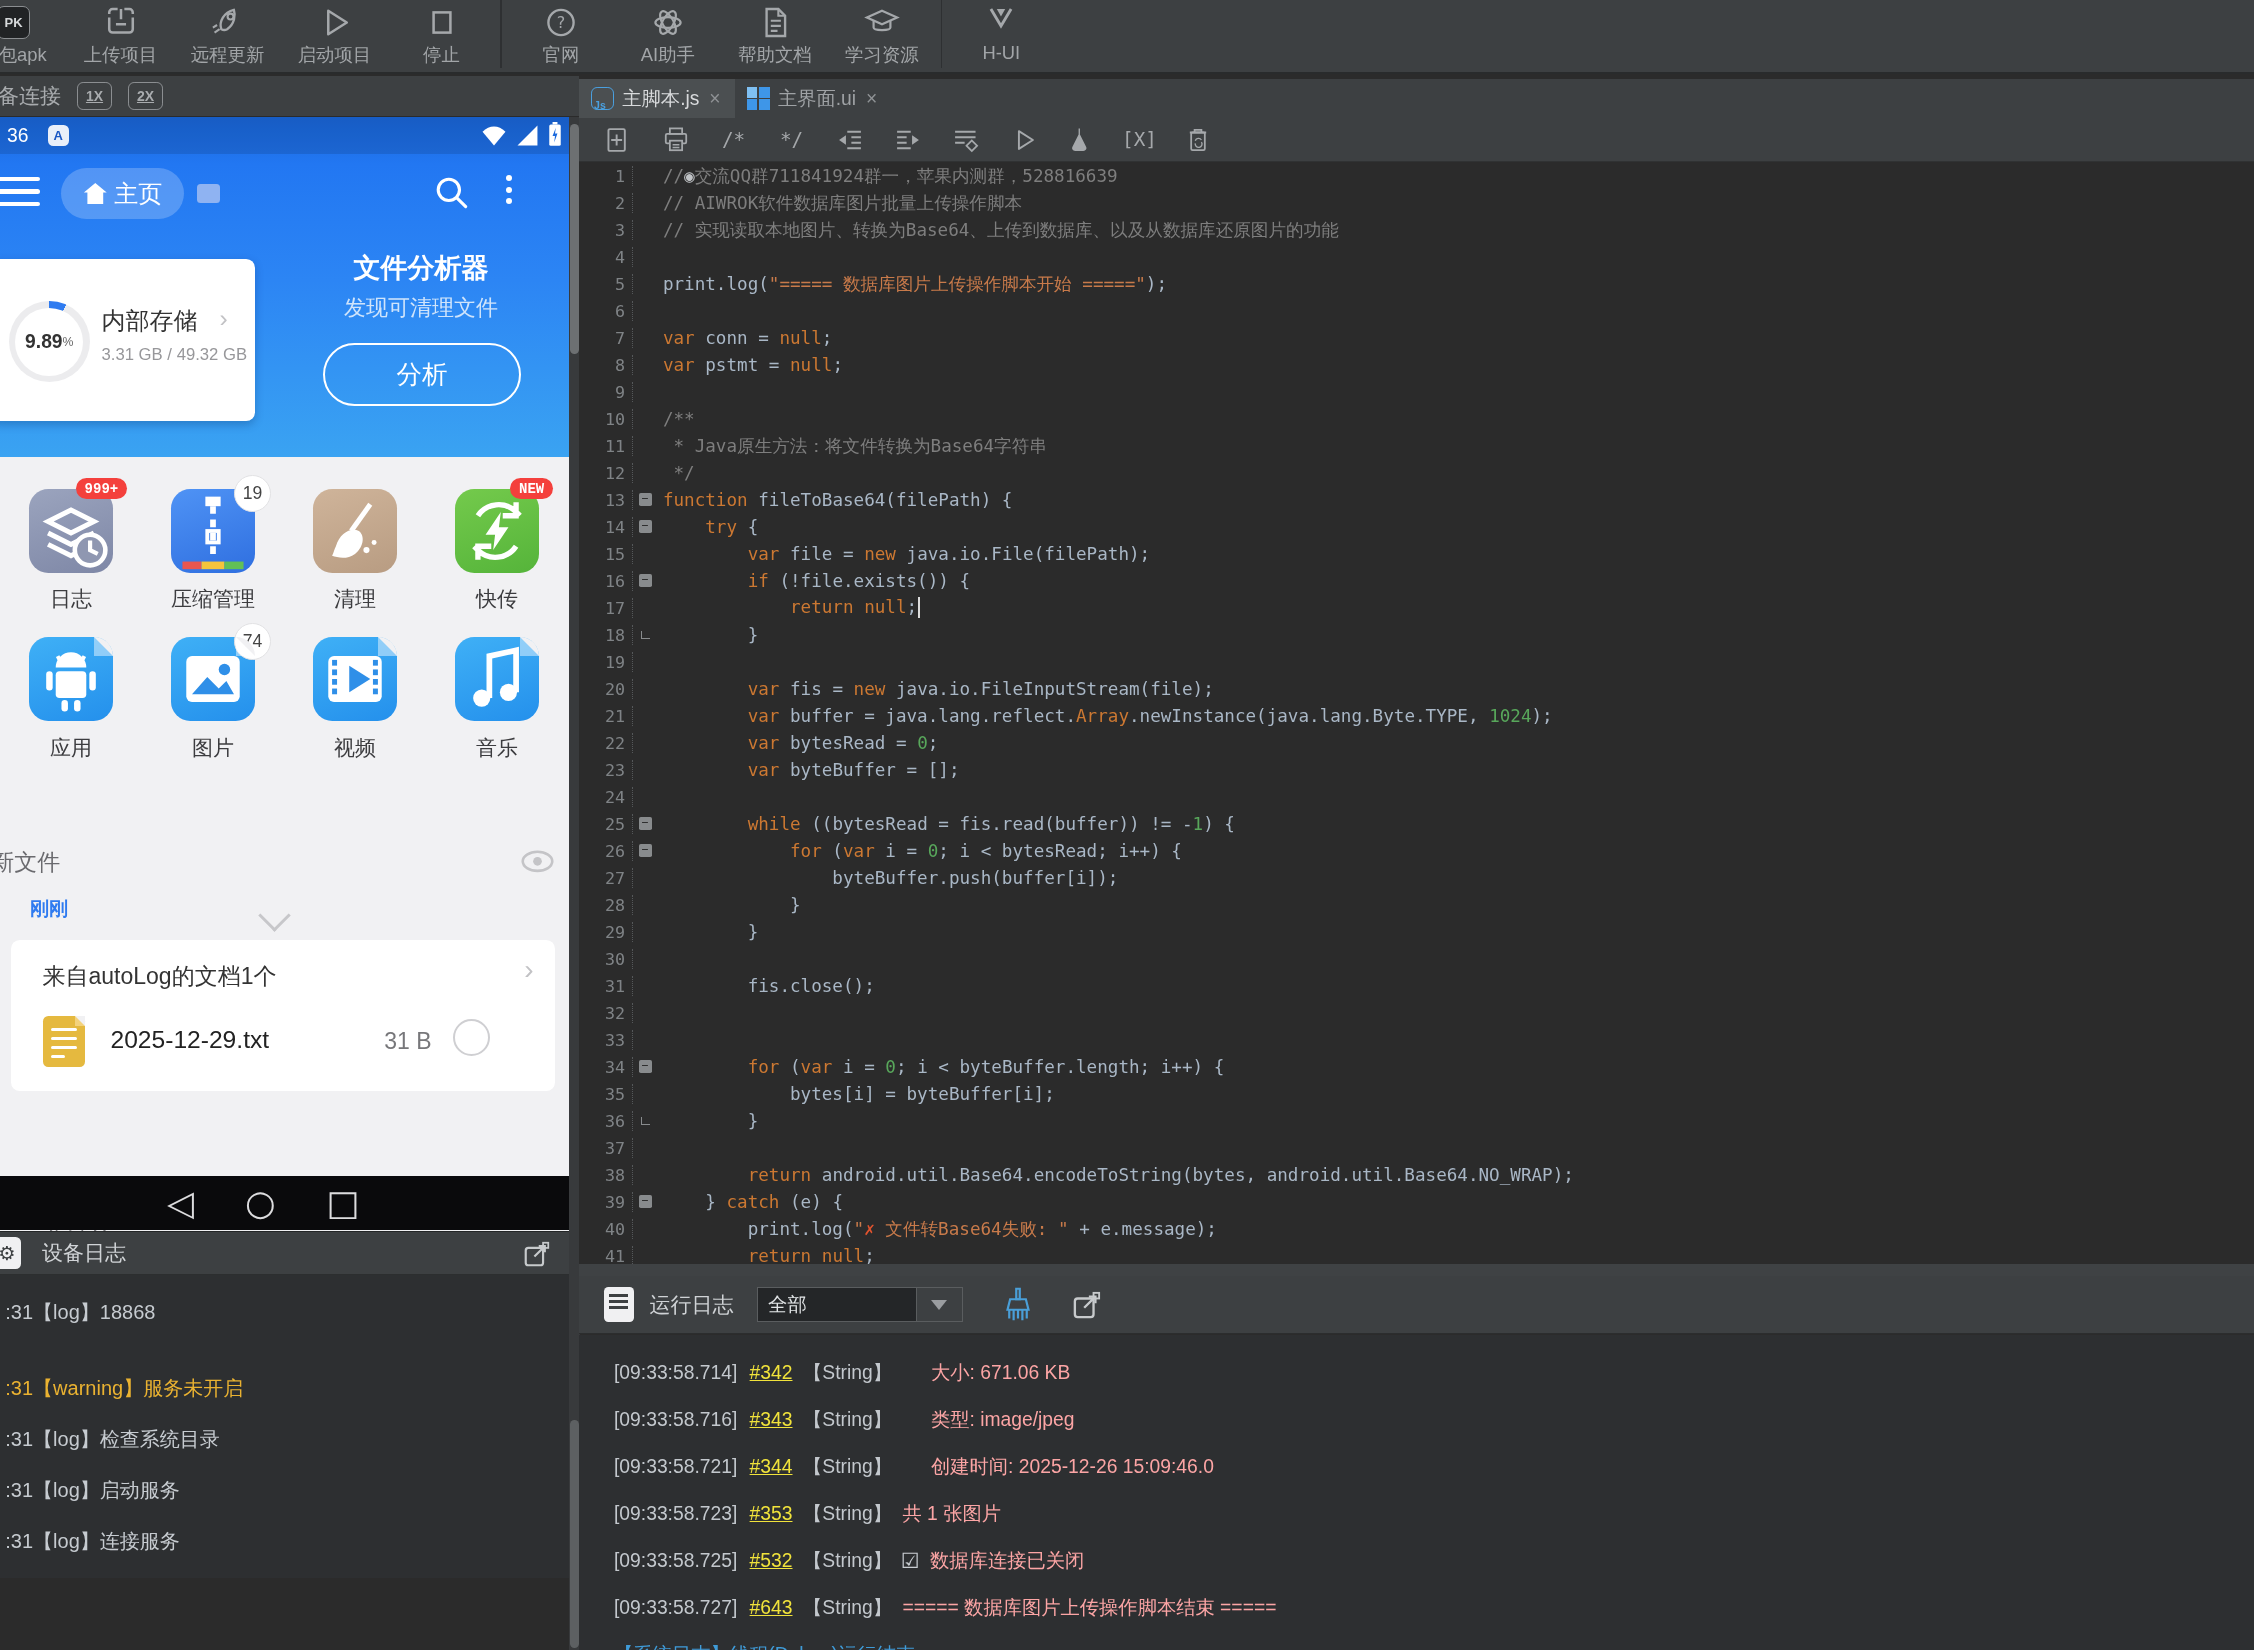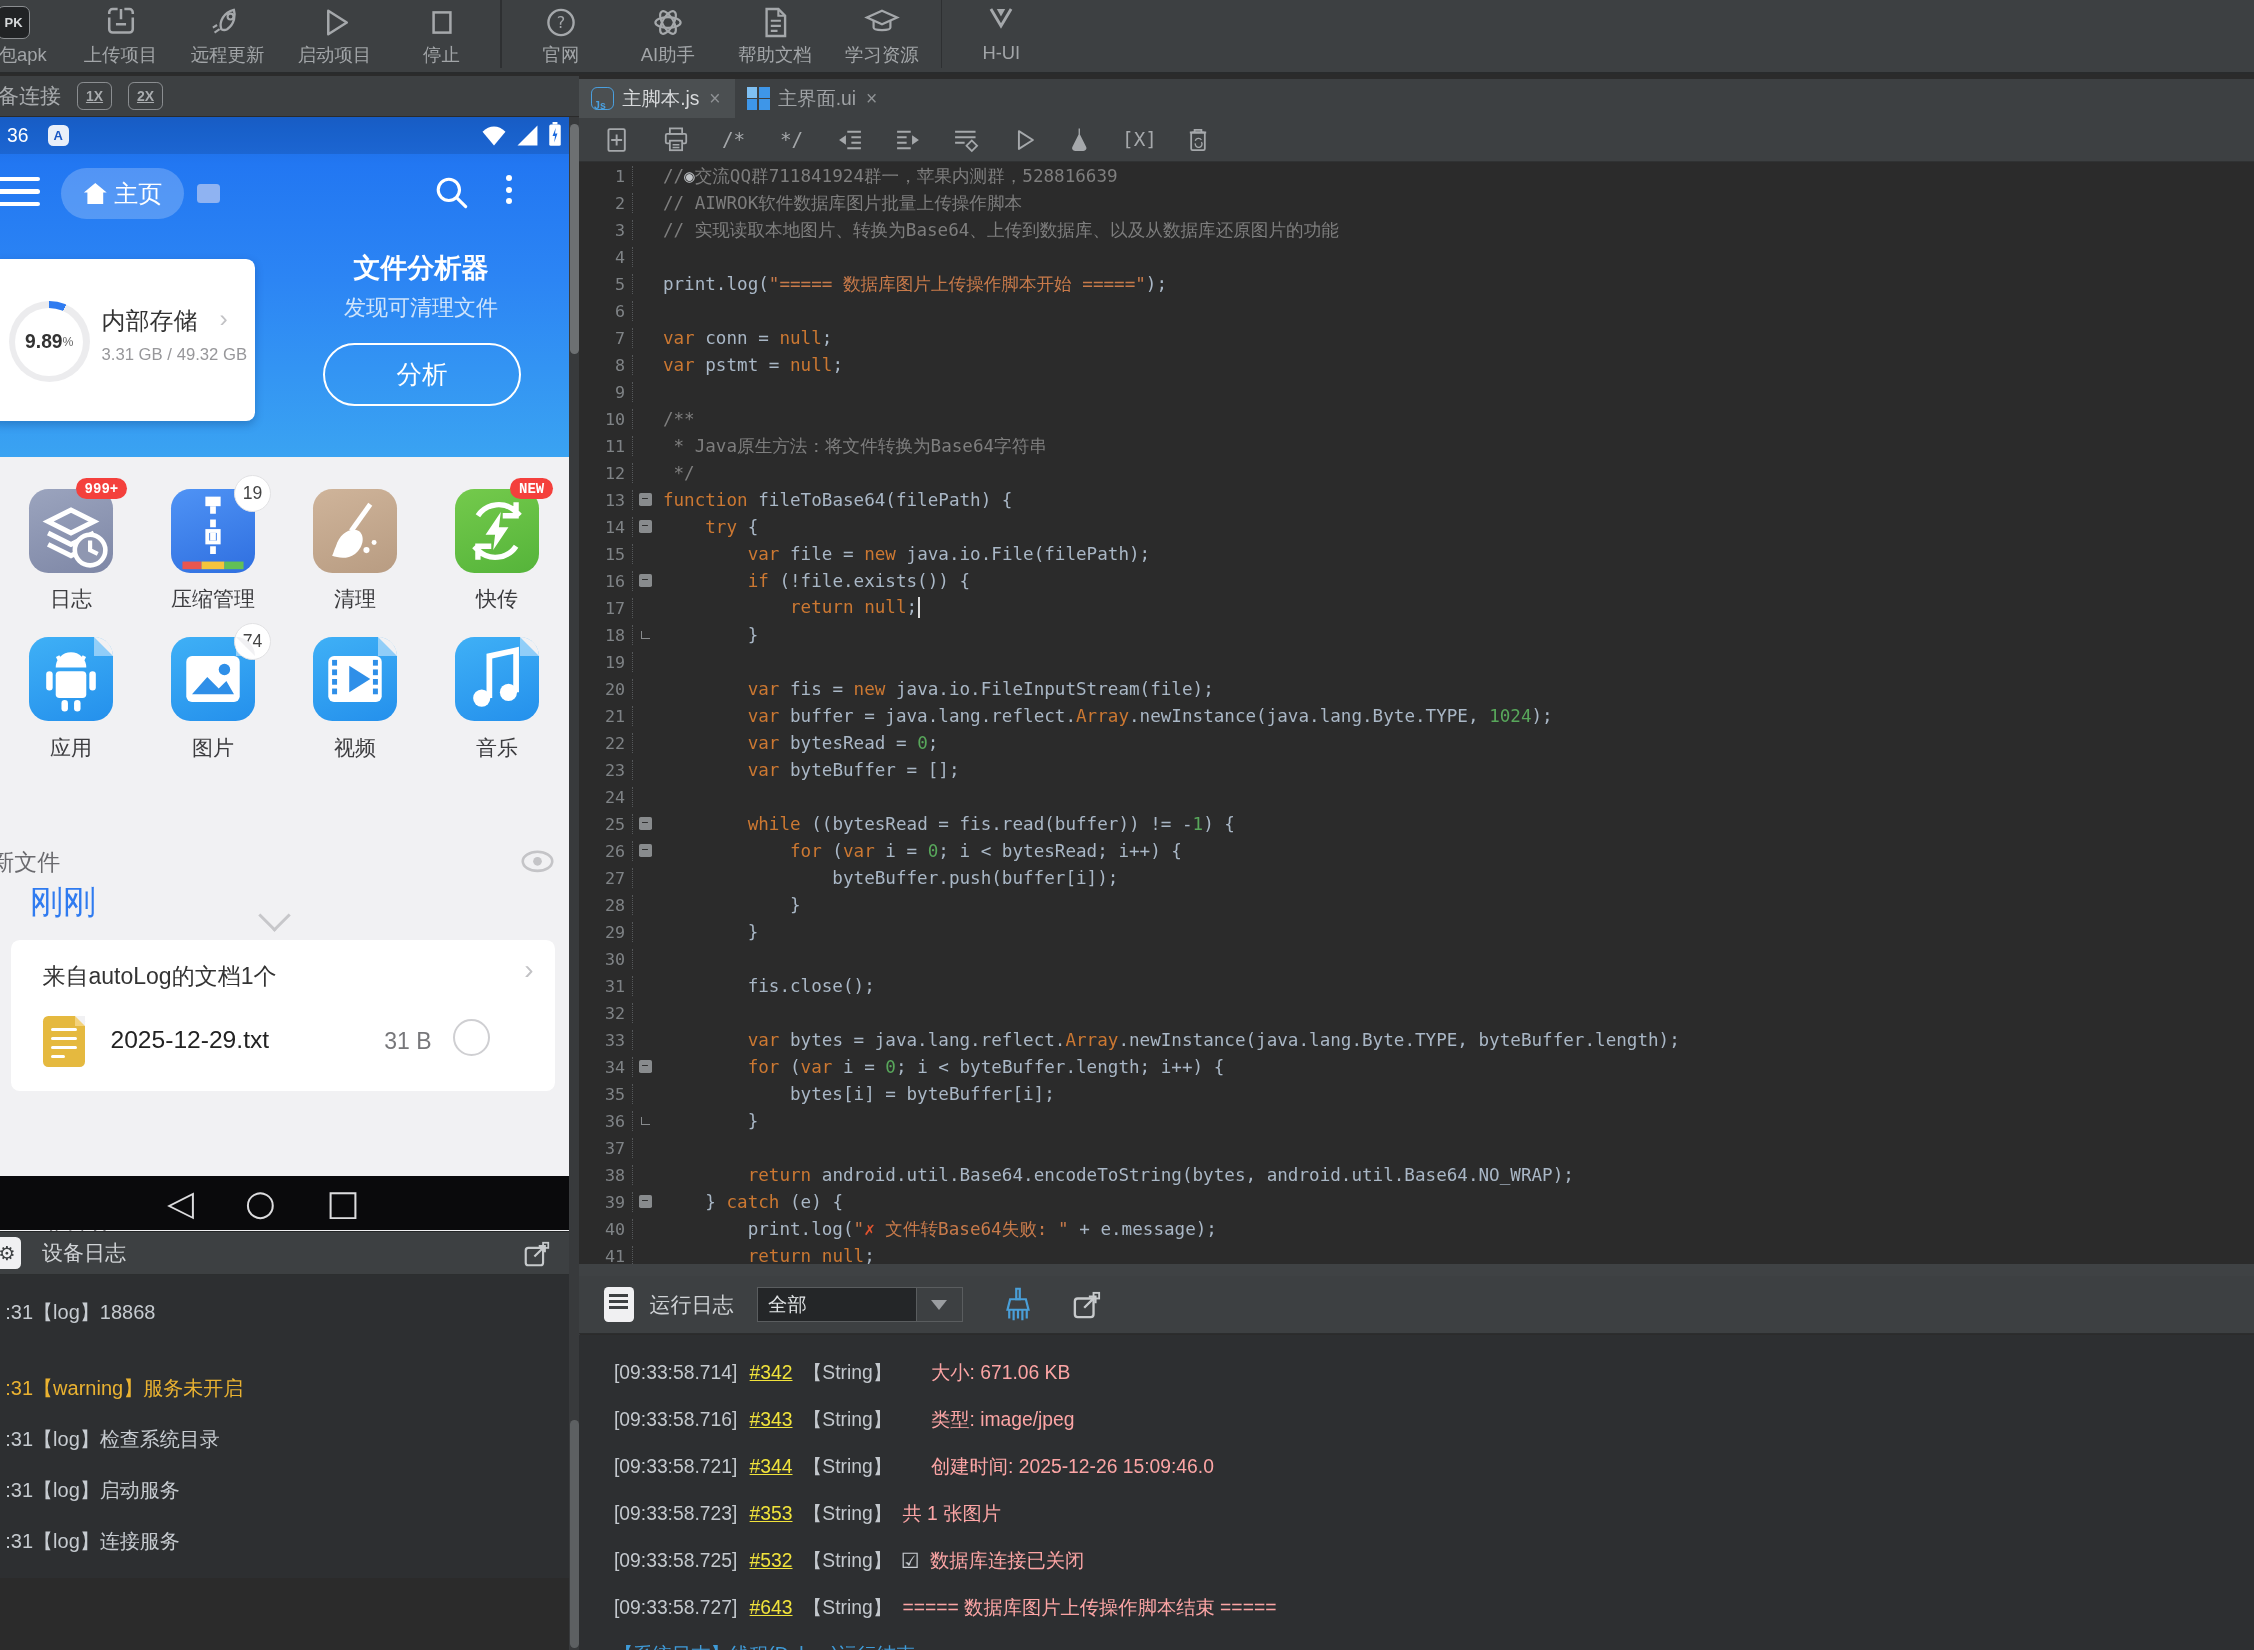--- a/index.html
+++ b/index.html
@@ -82,21 +82,21 @@
     align-items:center; justify-content:center; }
   .fold-corner::after { content:""; position:absolute; top:0; right:0; width:0; height:0;
     border-top:19.3px solid #f1f1f3; border-left:19.3px solid rgba(255,255,255,0.45); border-radius:0 19.3px 0 0; }
   .chev-down { width:23px; height:23px; border-right:3.5px solid #c7c7ca; border-bottom:3.5px solid #c7c7ca;
     transform:rotate(45deg); margin:21px auto 0; }
 
   
   #files-sec { position:absolute; left:0; top:711px; width:569px; }
   .nf-title { position:absolute; left:-8.8px; top:19.3px; font-size:23px; color:#6a6a6e; }
   .nf-eye { position:absolute; left:521px; top:21px; }
-  .grp-now { position:absolute; left:30px; top:52px; font-size:33px; font-weight:normal; color:#2f7bf0; }
+  .grp-now { position:absolute; left:30px; top:68px; font-size:19px; font-weight:bold; color:#2f7bf0; }
   .fcard { position:absolute; left:10.5px; width:544px; background:#fff; border-radius:8.8px; }
   .fcard .c-title { position:absolute; left:32px; top:21px; font-size:23px; color:#333; }
   .fcard .c-chev { position:absolute; right:21px; top:14px; font-size:28px; color:#c2c2c5; }
   .file-row { position:absolute; left:32px; top:72px; right:26px; height:61px; }
   .doc-ico { position:absolute; left:0; top:3.5px; width:42px; height:51px; background:#e5b93f; border-radius:5.3px; }
   .doc-ico i { position:absolute; left:8px; right:8px; height:3.5px; background:#fff; border-radius:1.8px; }
   .doc-ico::after { content:""; position:absolute; top:0; right:0; border-top:10.5px solid #f1f1f3;
     border-left:10.5px solid #f3d27c; }
   .file-name { position:absolute; left:68px; top:14px; font-size:24.6px; color:#222; }
   .file-size { position:absolute; right:97px; top:16px; font-size:23px; color:#77777a; }
@@ -645,21 +645,21 @@
     <div class="cline"><span class="lnum">23</span><span class="lfold"></span><span class="ctext"><span class="tk-d">        </span><span class="tk-k">var</span><span class="tk-d"> byteBuffer = [];</span></span></div>
     <div class="cline"><span class="lnum">24</span><span class="lfold"></span><span class="ctext"></span></div>
     <div class="cline"><span class="lnum">25</span><span class="lfold"><span class="fold-m">−</span></span><span class="ctext"><span class="tk-d">        </span><span class="tk-k">while</span><span class="tk-d"> ((bytesRead = fis.read(buffer)) != -</span><span class="tk-n">1</span><span class="tk-d">) {</span></span></div>
     <div class="cline"><span class="lnum">26</span><span class="lfold"><span class="fold-m">−</span></span><span class="ctext"><span class="tk-d">            </span><span class="tk-k">for</span><span class="tk-d"> (</span><span class="tk-k">var</span><span class="tk-d"> i = </span><span class="tk-n">0</span><span class="tk-d">; i &lt; bytesRead; i++) {</span></span></div>
     <div class="cline"><span class="lnum">27</span><span class="lfold"></span><span class="ctext"><span class="tk-d">                byteBuffer.push(buffer[i]);</span></span></div>
     <div class="cline"><span class="lnum">28</span><span class="lfold"></span><span class="ctext"><span class="tk-d">            }</span></span></div>
     <div class="cline"><span class="lnum">29</span><span class="lfold"></span><span class="ctext"><span class="tk-d">        }</span></span></div>
     <div class="cline"><span class="lnum">30</span><span class="lfold"></span><span class="ctext"></span></div>
     <div class="cline"><span class="lnum">31</span><span class="lfold"></span><span class="ctext"><span class="tk-d">        fis.close();</span></span></div>
     <div class="cline"><span class="lnum">32</span><span class="lfold"></span><span class="ctext"></span></div>
-    <div class="cline"><span class="lnum">33</span><span class="lfold"></span><span class="ctext"><span class="tk-d">        </span><span class="tk-k">var</span><span class="tk-d"> bytes = java.lang.reflect.</span><span class="tk-k">Array</span><span class="tk-d">.newInstance(java.lang.Byte.TYPE, byteBuffer.length);</span></span></div>
+    <div class="cline"><span class="lnum">33</span><span class="lfold"></span></div>
     <div class="cline"><span class="lnum">34</span><span class="lfold"><span class="fold-m">−</span></span><span class="ctext"><span class="tk-d">        </span><span class="tk-k">for</span><span class="tk-d"> (</span><span class="tk-k">var</span><span class="tk-d"> i = </span><span class="tk-n">0</span><span class="tk-d">; i &lt; byteBuffer.length; i++) {</span></span></div>
     <div class="cline"><span class="lnum">35</span><span class="lfold"></span><span class="ctext"><span class="tk-d">            bytes[i] = byteBuffer[i];</span></span></div>
     <div class="cline"><span class="lnum">36</span><span class="lfold"><span class="fold-e"></span></span><span class="ctext"><span class="tk-d">        }</span></span></div>
     <div class="cline"><span class="lnum">37</span><span class="lfold"></span><span class="ctext"></span></div>
     <div class="cline"><span class="lnum">38</span><span class="lfold"></span><span class="ctext"><span class="tk-d">        </span><span class="tk-k">return</span><span class="tk-d"> android.util.Base64.encodeToString(bytes, android.util.Base64.NO_WRAP);</span></span></div>
     <div class="cline"><span class="lnum">39</span><span class="lfold"><span class="fold-m">−</span></span><span class="ctext"><span class="tk-d">    } </span><span class="tk-k">catch</span><span class="tk-d"> (e) {</span></span></div>
     <div class="cline"><span class="lnum">40</span><span class="lfold"></span><span class="ctext"><span class="tk-d">        print.log(</span><span class="tk-s">"</span><span class="tk-x">✗</span><span class="tk-s"> 文件转Base64失败: "</span><span class="tk-d"> + e.message);</span></span></div>
     <div class="cline"><span class="lnum">41</span><span class="lfold"></span><span class="ctext"><span class="tk-d">        </span><span class="tk-k">return</span><span class="tk-d"> </span><span class="tk-k">null</span><span class="tk-d">;</span></span></div>
   </div>
 

